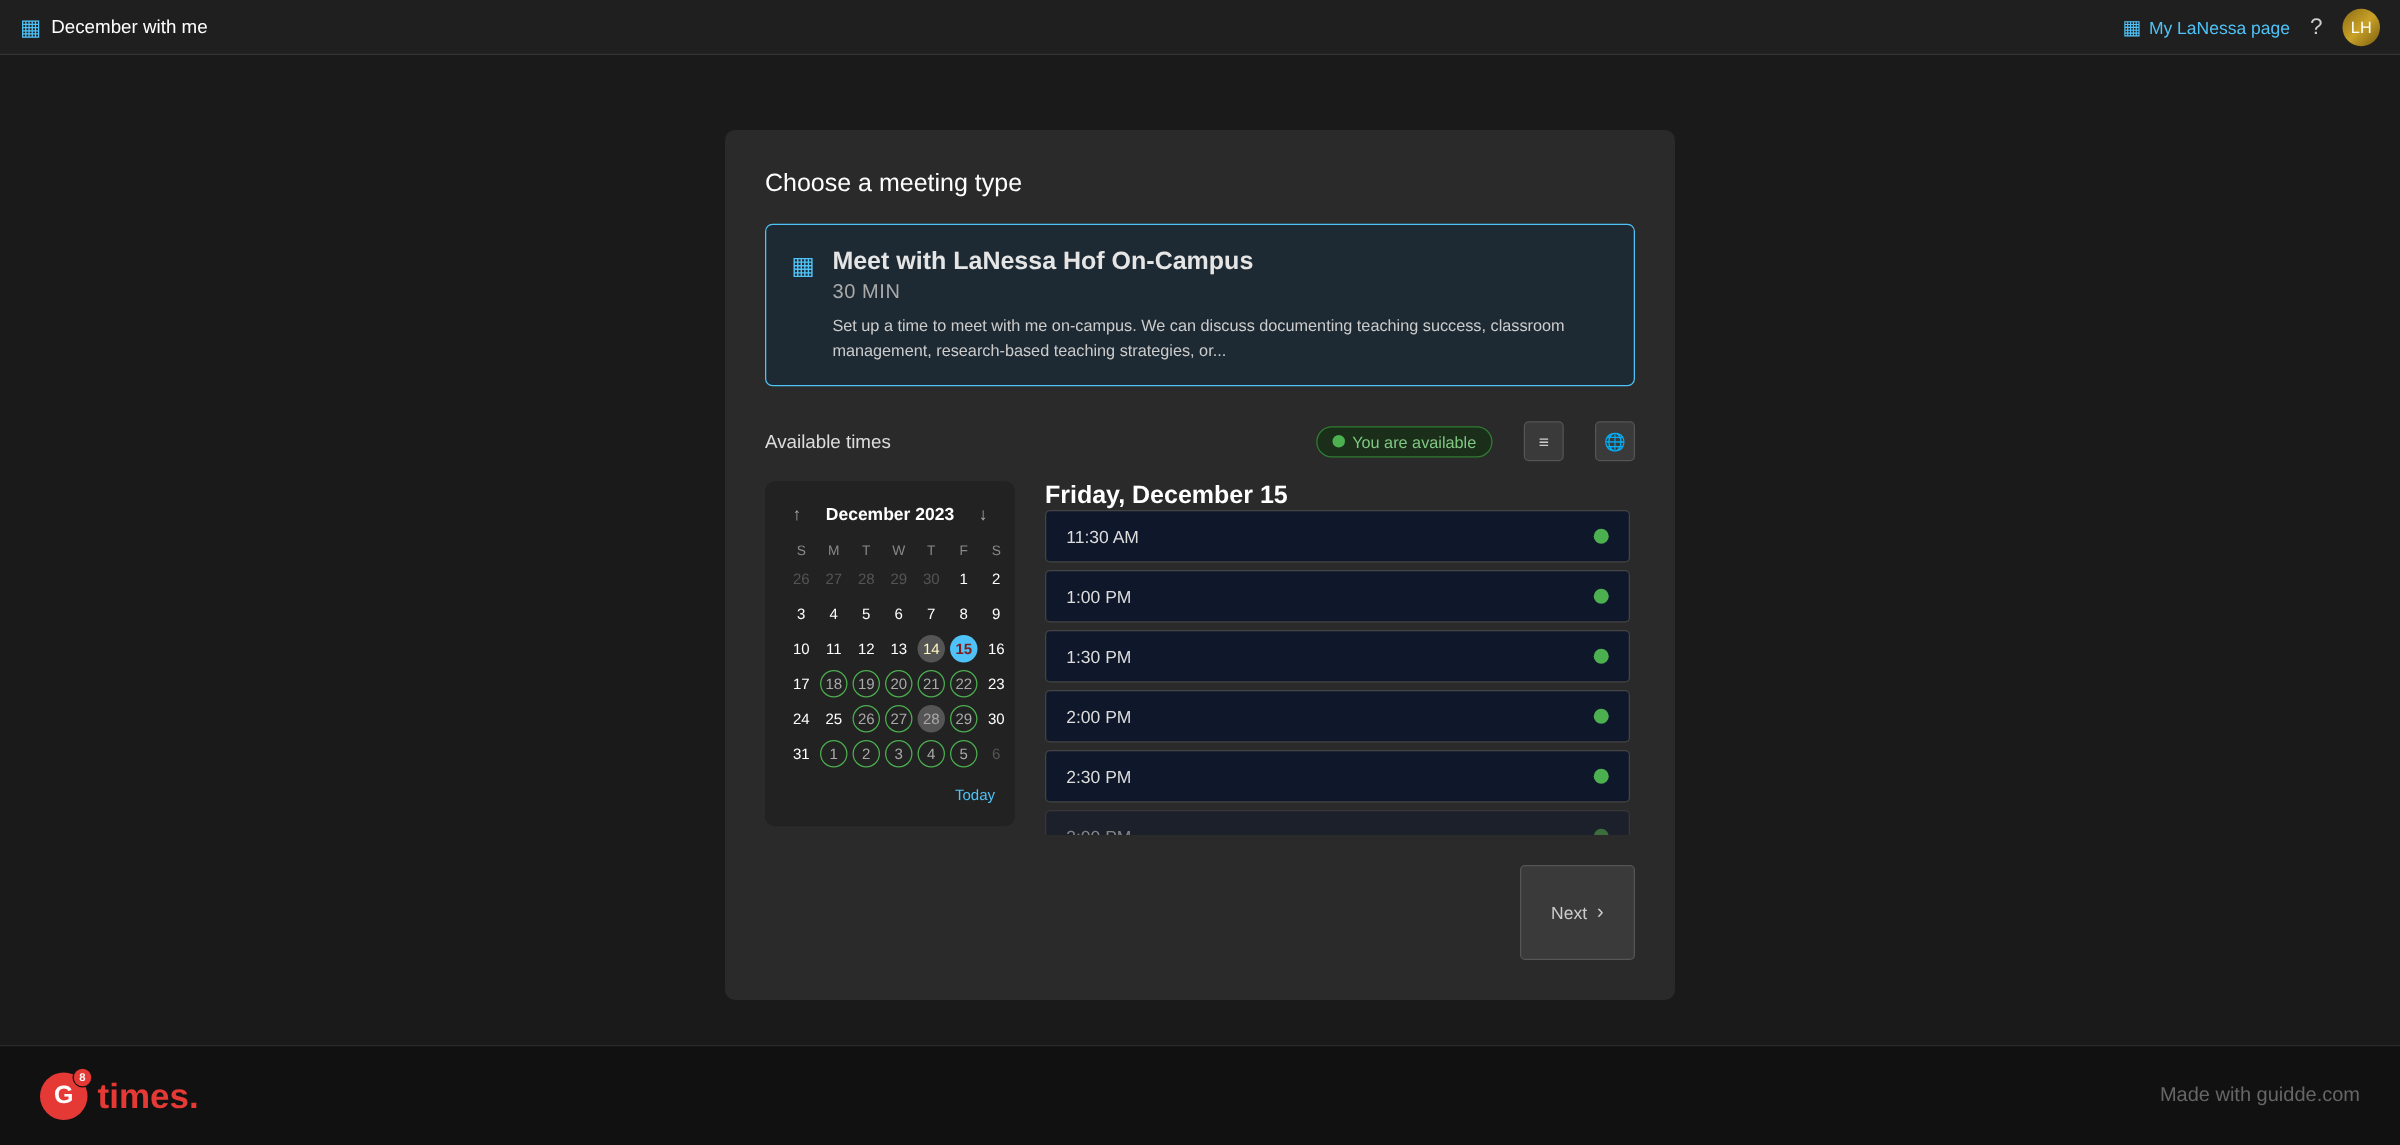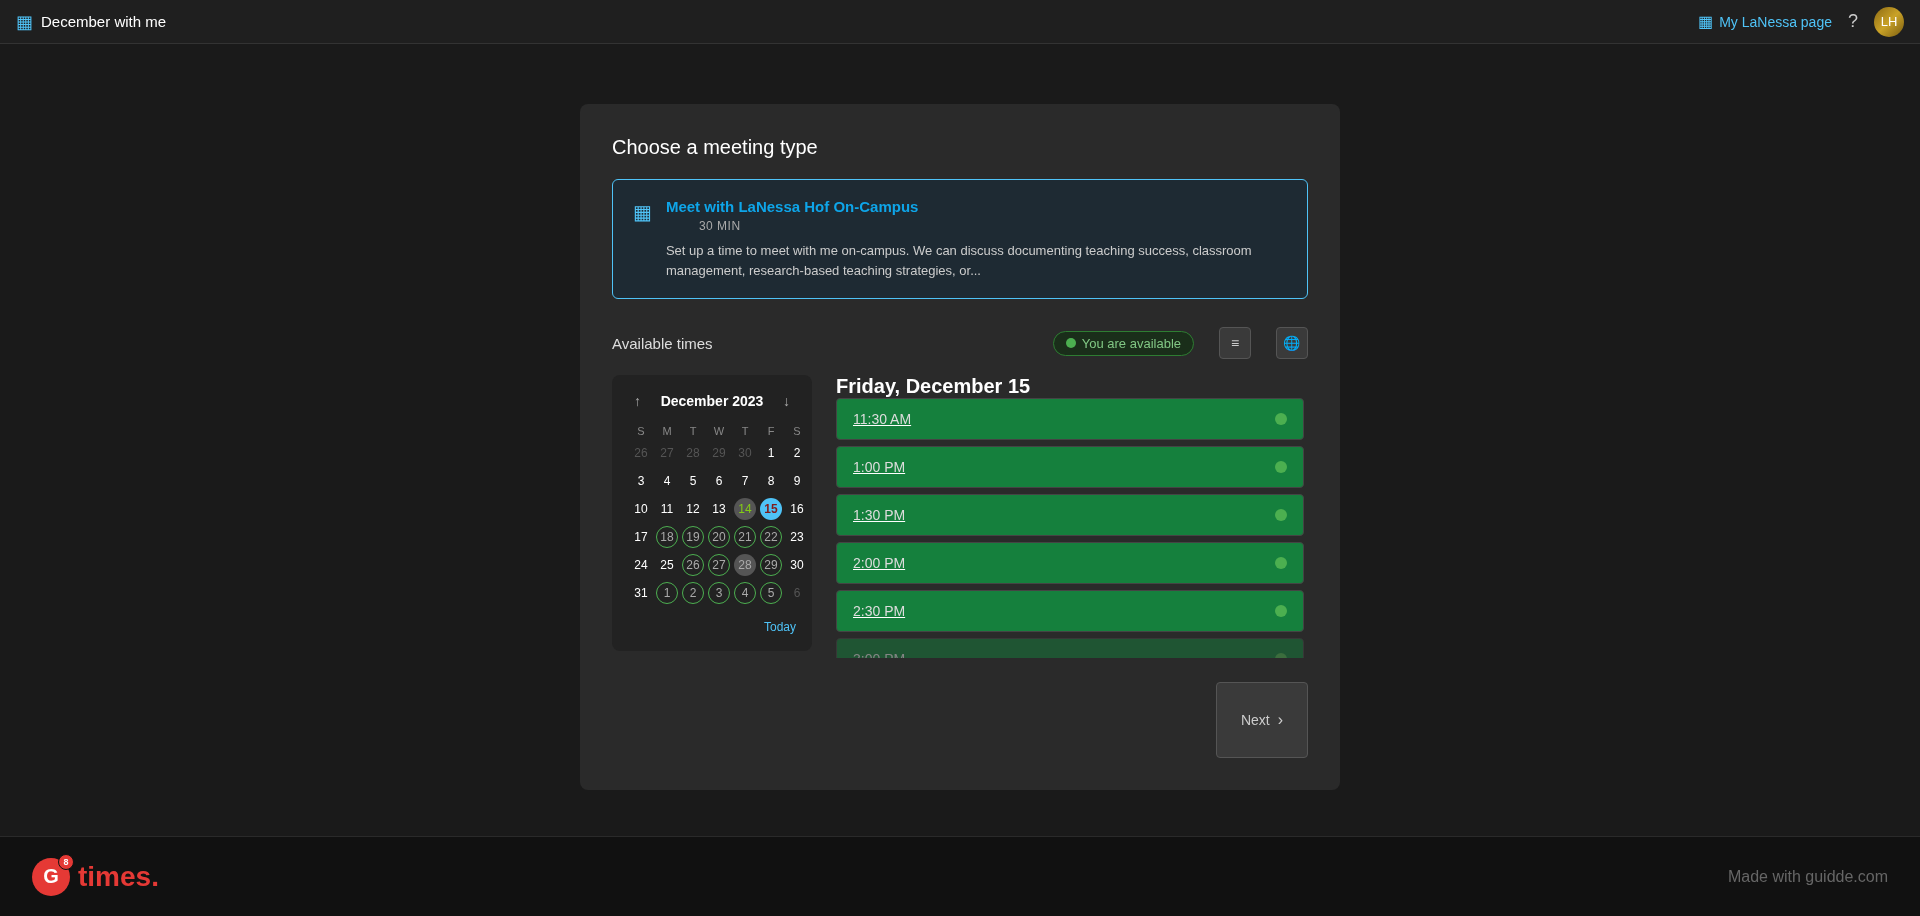--- a/index.html
+++ b/index.html
@@ -105,32 +105,31 @@
       align-items: flex-start;
     }
     .meeting-card-icon {
       color: #4fc3f7;
       font-size: 20px;
       margin-top: 2px;
       flex-shrink: 0;
     }
     .meeting-card-content {}
     .meeting-card-title {
-      font-size: 15px;
+      font-size: 20px;
       font-weight: 600;
-      color: #0ea5e9;
+      color: #e5e5e5;
       margin-bottom: 4px;
     }
     .meeting-card-duration {
-      font-size: 12px;
+      font-size: 16px;
       color: #aaa;
       margin-bottom: 8px;
       text-transform: uppercase;
       letter-spacing: 0.5px;
-      margin-left: 33px;
     }
     .meeting-card-desc {
       font-size: 13px;
       color: #ccc;
       line-height: 1.5;
     }
 
     
     .available-times-header {
       display: flex;
@@ -247,21 +246,21 @@
     .cal-grid td.circled .day-inner {
       border: 1.5px solid #4caf50;
     }
     .cal-grid td.selected .day-inner {
       background: #4fc3f7;
       color: #7f1d1d;
       font-weight: 700;
     }
     .cal-grid td.today-marker .day-inner {
       background: #555;
-      color: #84cc16;
+      color: #fef9c3;
     }
     .cal-grid td.grayed-circle .day-inner {
       background: #555;
     }
     .cal-footer {
       text-align: right;
       margin-top: 10px;
     }
     .today-btn {
       background: none;
@@ -285,32 +284,31 @@
       flex-direction: column;
       gap: 6px;
       max-height: 260px;
       overflow-y: auto;
       padding-right: 4px;
     }
     .slots-list::-webkit-scrollbar { width: 6px; }
     .slots-list::-webkit-scrollbar-track { background: #2a2a2a; }
     .slots-list::-webkit-scrollbar-thumb { background: #555; border-radius: 3px; }
     .time-slot-btn {
-      background: #15803d;
+      background: #0f172a;
       border: 1px solid #444;
       border-radius: 4px;
       color: #fff;
       padding: 12px 16px;
       display: flex;
       align-items: center;
       justify-content: space-between;
       cursor: pointer;
       font-size: 14px;
       width: 100%;
-      text-decoration: underline;
     }
     .slot-time { color: #ddd; }
     .slot-partial-visible {
       opacity: 0.5;
     }
 
     
     .next-btn-row {
       display: flex;
       justify-content: flex-end;

